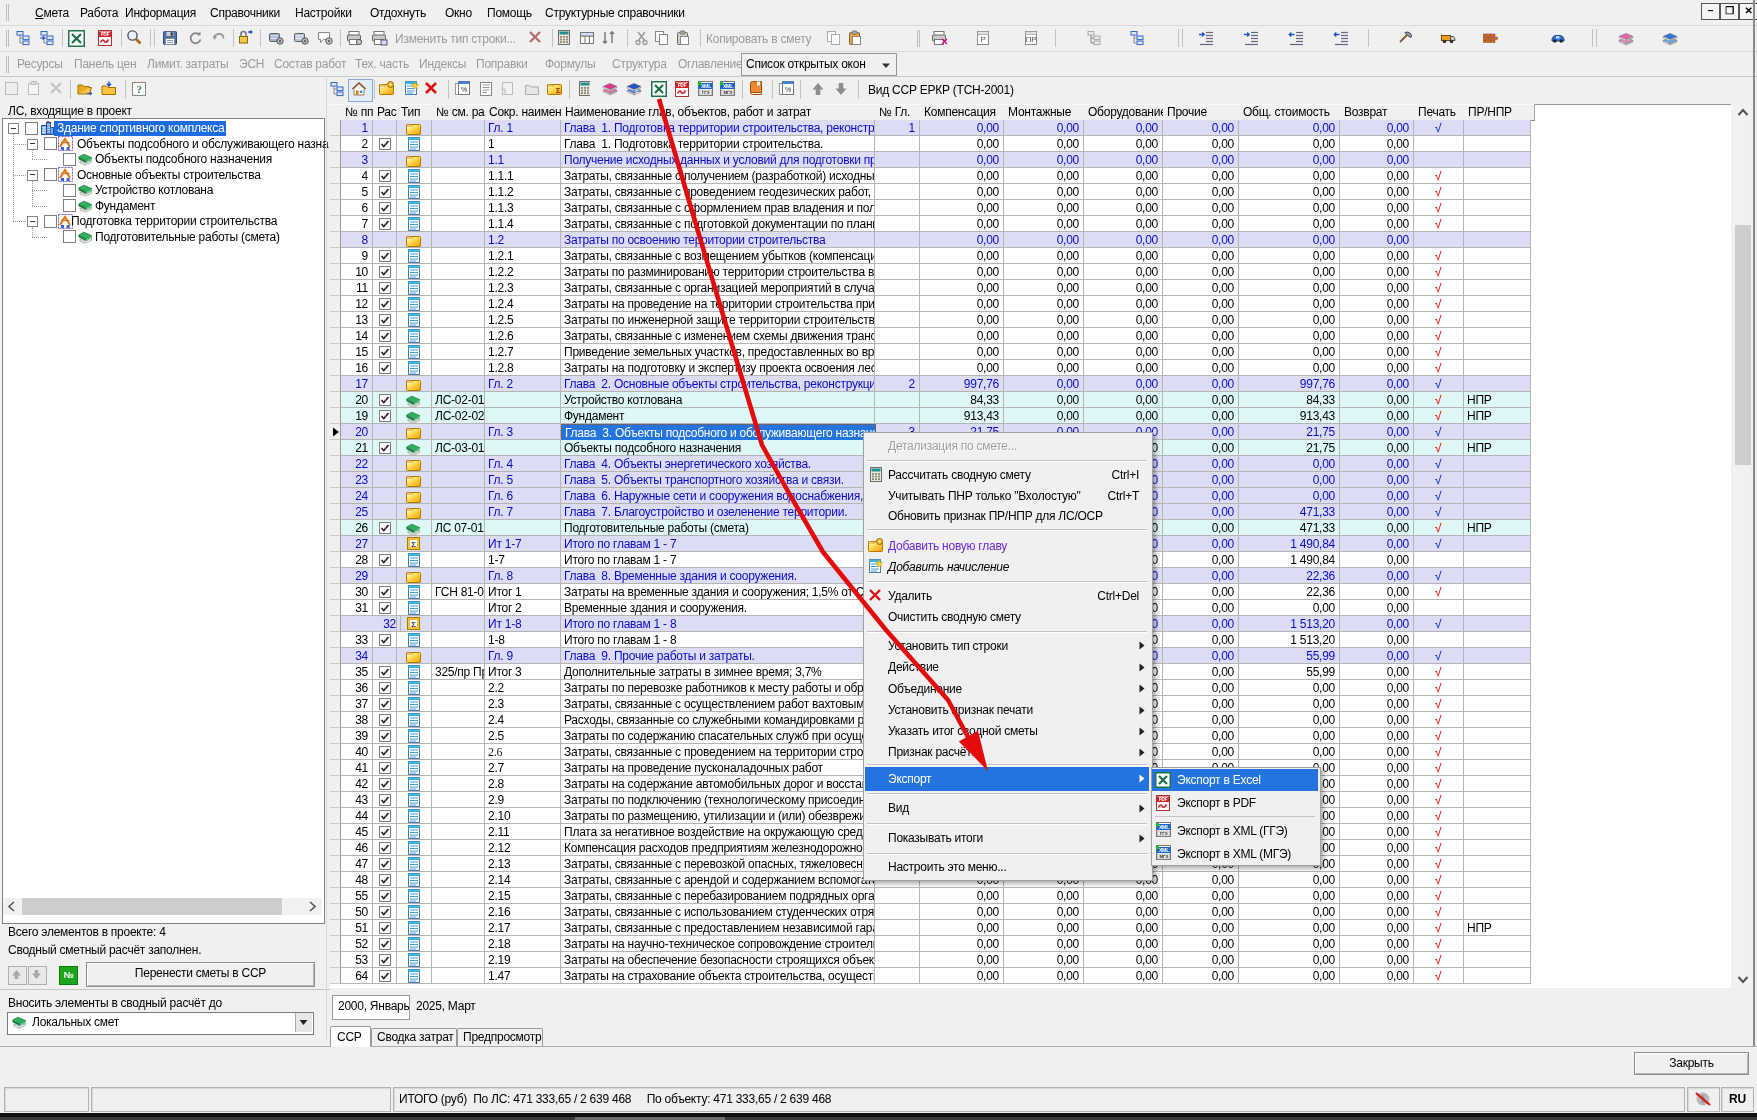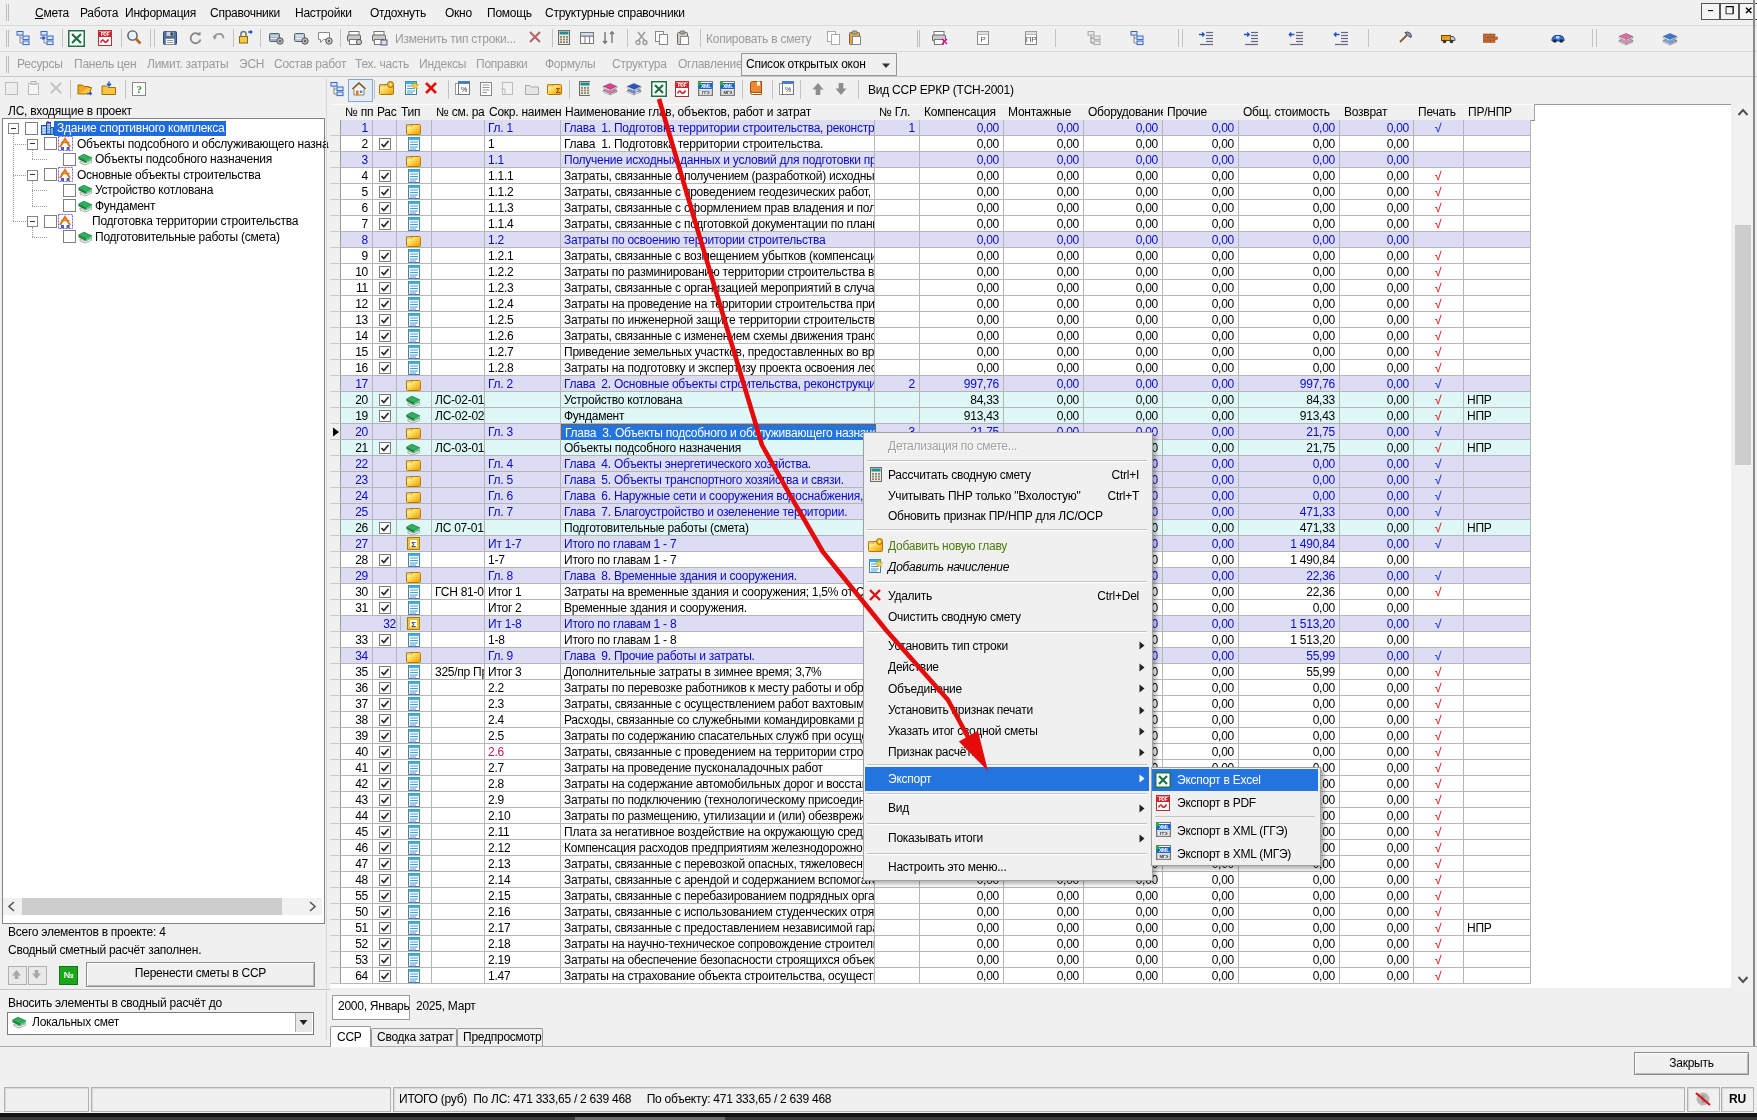--- a/index.html
+++ b/index.html
@@ -587,21 +587,21 @@
 <svg class="ab" style="left:44px;top:214.75px" width="13" height="13" viewBox="0 0 13 13">
     <rect x="0.5" y="0.5" width="12" height="12" fill="#fff" stroke="#7e7e7e"></rect>
   </svg>
 <svg class="ab" style="left:58px;top:213.75px" width="15" height="15" viewBox="0 0 15 15">
     <rect x="0.5" y="0.5" width="14" height="14" fill="#fff" stroke="#8855cc" stroke-dasharray="2 1"></rect>
     <path d="M2 11 L7 3 L12 11" stroke="#e07818" stroke-width="2" fill="none"></path>
     <path d="M3 6.5 L11.5 6.5" stroke="#e07818" stroke-width="1.4"></path>
     <rect x="3" y="11" width="3" height="3" fill="#3366dd"></rect>
     <rect x="8.6" y="11" width="3" height="3" fill="#3366dd"></rect>
   </svg>
-<div class="txt" style="left:92px;top:214.25px;font-size:12px;color:#000;text-align:right;">Подготовка территории строительства</div>
+<div class="txt" style="left:71px;top:214.25px;font-size:12px;color:#000;text-align:right;">Подготовка территории строительства</div>
 <svg class="ab" style="left:63px;top:230.25px" width="13" height="13" viewBox="0 0 13 13">
     <rect x="0.5" y="0.5" width="12" height="12" fill="#fff" stroke="#7e7e7e"></rect>
   </svg>
 <svg class="ab" style="left:77px;top:228.75px" width="16" height="15" viewBox="0 0 16 15">
     <path d="M3 10 L8 12 L14.5 9.3 L14.5 11.3 L8 14 L3 12 Z" fill="#f2f2f2" stroke="#909090" stroke-width="0.7"></path>
     <path d="M1.5 6.2 L6.8 3.2 L14.8 6.8 L9.2 10 Z" fill="#2fb05c" stroke="#1b7d3c" stroke-width="0.8"></path>
     <path d="M1.5 6.2 L9.2 10 L9.2 12 L1.5 8.2 Z" fill="#1b7d3c"></path>
     <path d="M9.2 10 L14.8 6.8 L14.8 8.8 L9.2 12 Z" fill="#57c87f"></path>
   </svg>
 <div class="txt" style="left:95px;top:229.75px;font-size:12px;color:#000;">Подготовительные работы (смета)</div>
@@ -1783,21 +1783,21 @@
     <line x1="3" y1="10" x2="11" y2="10" stroke="#3d9fd6" stroke-width="1"></line>
     <line x1="3" y1="12" x2="9" y2="12" stroke="#3d9fd6" stroke-width="1"></line>
   </svg>
 <div class="txt" style="left:1435px;top:729px;font-size:12px;color:#e03333;font-weight:bold">√</div>
 <div class="ab" style="left:341px;top:744px;width:1190px;height:15px;background:#fff;border-bottom:1px solid #b5b5b5"></div>
 <div class="ab" style="left:330px;top:744px;width:10px;height:15px;background:#f0f0f0;border-right:1px solid #9a9a9a;border-bottom:1px solid #c9c9c9"></div>
 <div class="cell num" style="left:341px;top:744px;width:27px;color:#000;">40</div>
 <div class="cell" style="left:373px;top:744px;width:23px;color:#000;padding-left:3px;width:20px;"></div>
 <div class="cell" style="left:397px;top:744px;width:34px;color:#000;padding-left:3px;width:31px;"></div>
 <div class="cell" style="left:432px;top:744px;width:52px;color:#000;padding-left:3px;width:49px;"></div>
-<div class="cell" style="left:485px;top:744px;width:75px;color:#be185d;padding-left:3px;width:72px;">2.6</div>
+<div class="cell" style="left:485px;top:744px;width:75px;color:#0f172a;padding-left:3px;width:72px;font-family:Liberation Serif, serif;">2.6</div>
 <div class="cell" style="left:561px;top:744px;width:313px;color:#000;padding-left:3px;width:310px;">Затраты, связанные с проведением на территории строительст</div>
 <div class="cell num" style="left:875px;top:744px;width:40px;color:#000;"></div>
 <div class="cell num" style="left:920px;top:744px;width:79px;color:#000;">0,00</div>
 <div class="cell num" style="left:1004px;top:744px;width:75px;color:#000;">0,00</div>
 <div class="cell num" style="left:1084px;top:744px;width:74px;color:#000;">0,00</div>
 <div class="cell num" style="left:1163px;top:744px;width:71px;color:#000;">0,00</div>
 <div class="cell num" style="left:1239px;top:744px;width:96px;color:#000;">0,00</div>
 <div class="cell num" style="left:1340px;top:744px;width:69px;color:#000;">0,00</div>
 <div class="cell" style="left:1414px;top:744px;width:49px;color:#000;padding-left:3px;width:46px;"></div>
 <div class="cell" style="left:1464px;top:744px;width:66px;color:#000;padding-left:3px;width:63px;"></div>
@@ -2285,21 +2285,21 @@
     <rect x="7" y="8.6" width="2" height="1.8" fill="#8a8a7a"></rect>
     <rect x="10" y="8.6" width="2" height="1.8" fill="#8a8a7a"></rect>
     <rect x="4" y="11.2" width="2" height="1.8" fill="#8a8a7a"></rect>
     <rect x="7" y="11.2" width="2" height="1.8" fill="#8a8a7a"></rect>
     <rect x="10" y="11.2" width="2" height="1.8" fill="#8a8a7a"></rect>
   </svg>
 <div class="txt" style="left:888px;top:488.5px;font-size:12px;color:#000;z-index:12;">Учитывать ПНР только "Вхолостую"</div>
 <div class="txt" style="left:1079px;top:488.5px;text-align:right;width:60px;font-size:12px;color:#000;z-index:12;">Ctrl+T</div>
 <div class="txt" style="left:888px;top:509px;font-size:12px;color:#000;z-index:12;">Обновить признак ПР/НПР для ЛС/ОСР</div>
 <div class="ab" style="left:867px;top:529px;width:280px;height:1px;background:#c2c2c2;box-shadow:0 1px 0 #fff;z-index:11"></div>
-<div class="txt" style="left:888px;top:538.5px;font-size:12px;color:#4d7c0f;z-index:12;">Добавить новую главу</div>
+<div class="txt" style="left:888px;top:538.5px;font-size:12px;color:#6d28d9;z-index:12;">Добавить новую главу</div>
 <svg class="ab" style="left:868px;top:537.5px;z-index:12" width="16" height="16" viewBox="0 0 16 16">
     <defs>
       <linearGradient id="fg" x1="0" y1="0" x2="1" y2="1">
         <stop offset="0" stop-color="#ffffff"></stop>
         <stop offset="0.45" stop-color="#ffd84e"></stop>
         <stop offset="1" stop-color="#ef9509"></stop>
       </linearGradient>
     </defs>
     <rect x="0.5" y="3.5" width="14" height="10" rx="1" fill="url(#fg)" stroke="#b47800"></rect>
     <path d="M0.5 5 L0.5 3.5 L5 3.5 L6.5 5 Z" fill="#ffe49a" stroke="#b47800" stroke-width="0.6"></path>

